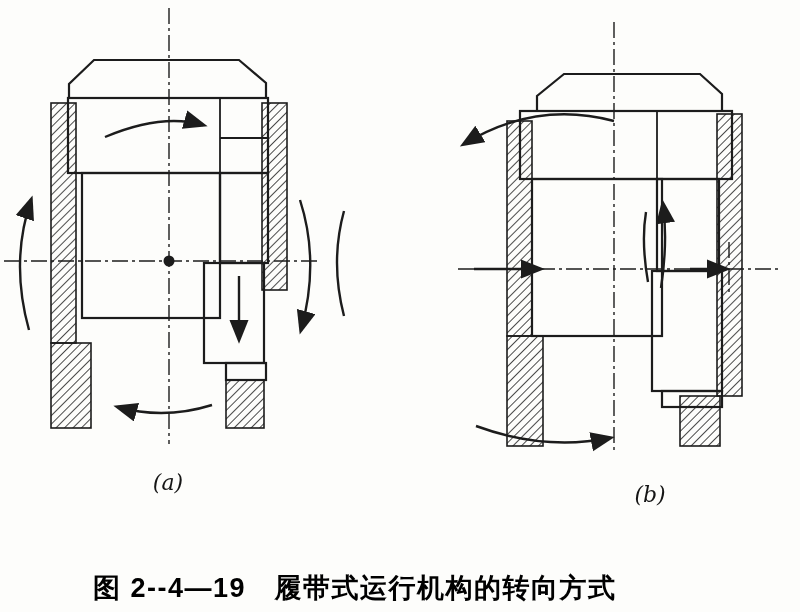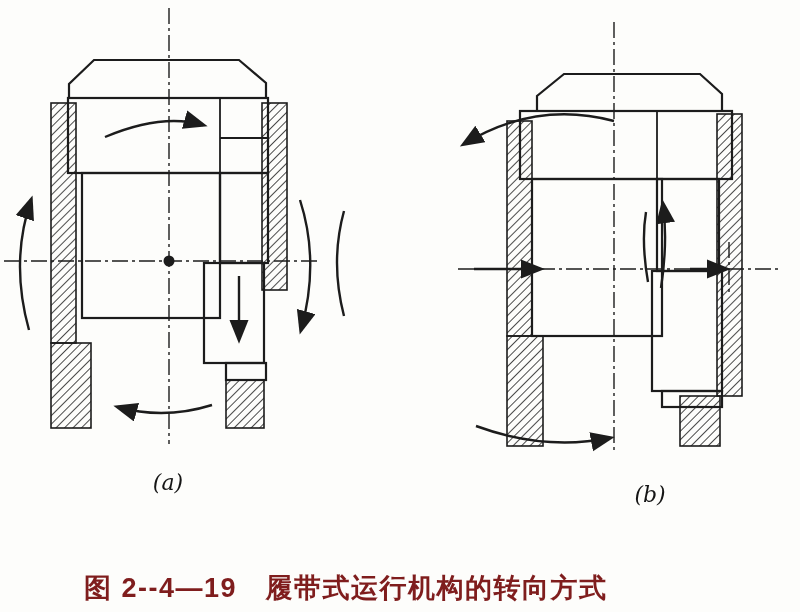--- a/index.html
+++ b/index.html
@@ -16,22 +16,22 @@
   .thin  { fill:none; stroke:#1c1c1c; stroke-width:1.8; }
   .cl    { fill:none; stroke:#1c1c1c; stroke-width:1.4; stroke-dasharray:16 4 3 4; }
   .arrow { fill:none; stroke:#1c1c1c; stroke-width:2.4; }
   .solidink { fill:#1c1c1c; stroke:none; }
   .panel-label {
     position:absolute; width:120px; text-align:center;
     font-family:"DejaVu Serif", serif; font-style:italic;
     font-size:22px; color:#151515;
   }
   .caption {
-    position:absolute; left:84px; top:570px;
-    font-size:27px; font-weight:700; color:#7f1d1d;
+    position:absolute; left:93px; top:570px;
+    font-size:27px; font-weight:700; color:#000000;
     letter-spacing:1.5px; white-space:nowrap;
   }
 </style>
 </head>
 <body>
 
 <div class="page">
 
   <svg style="left:2px; top:6px;" width="346" height="462" viewBox="0 0 346 462">
     <defs>

